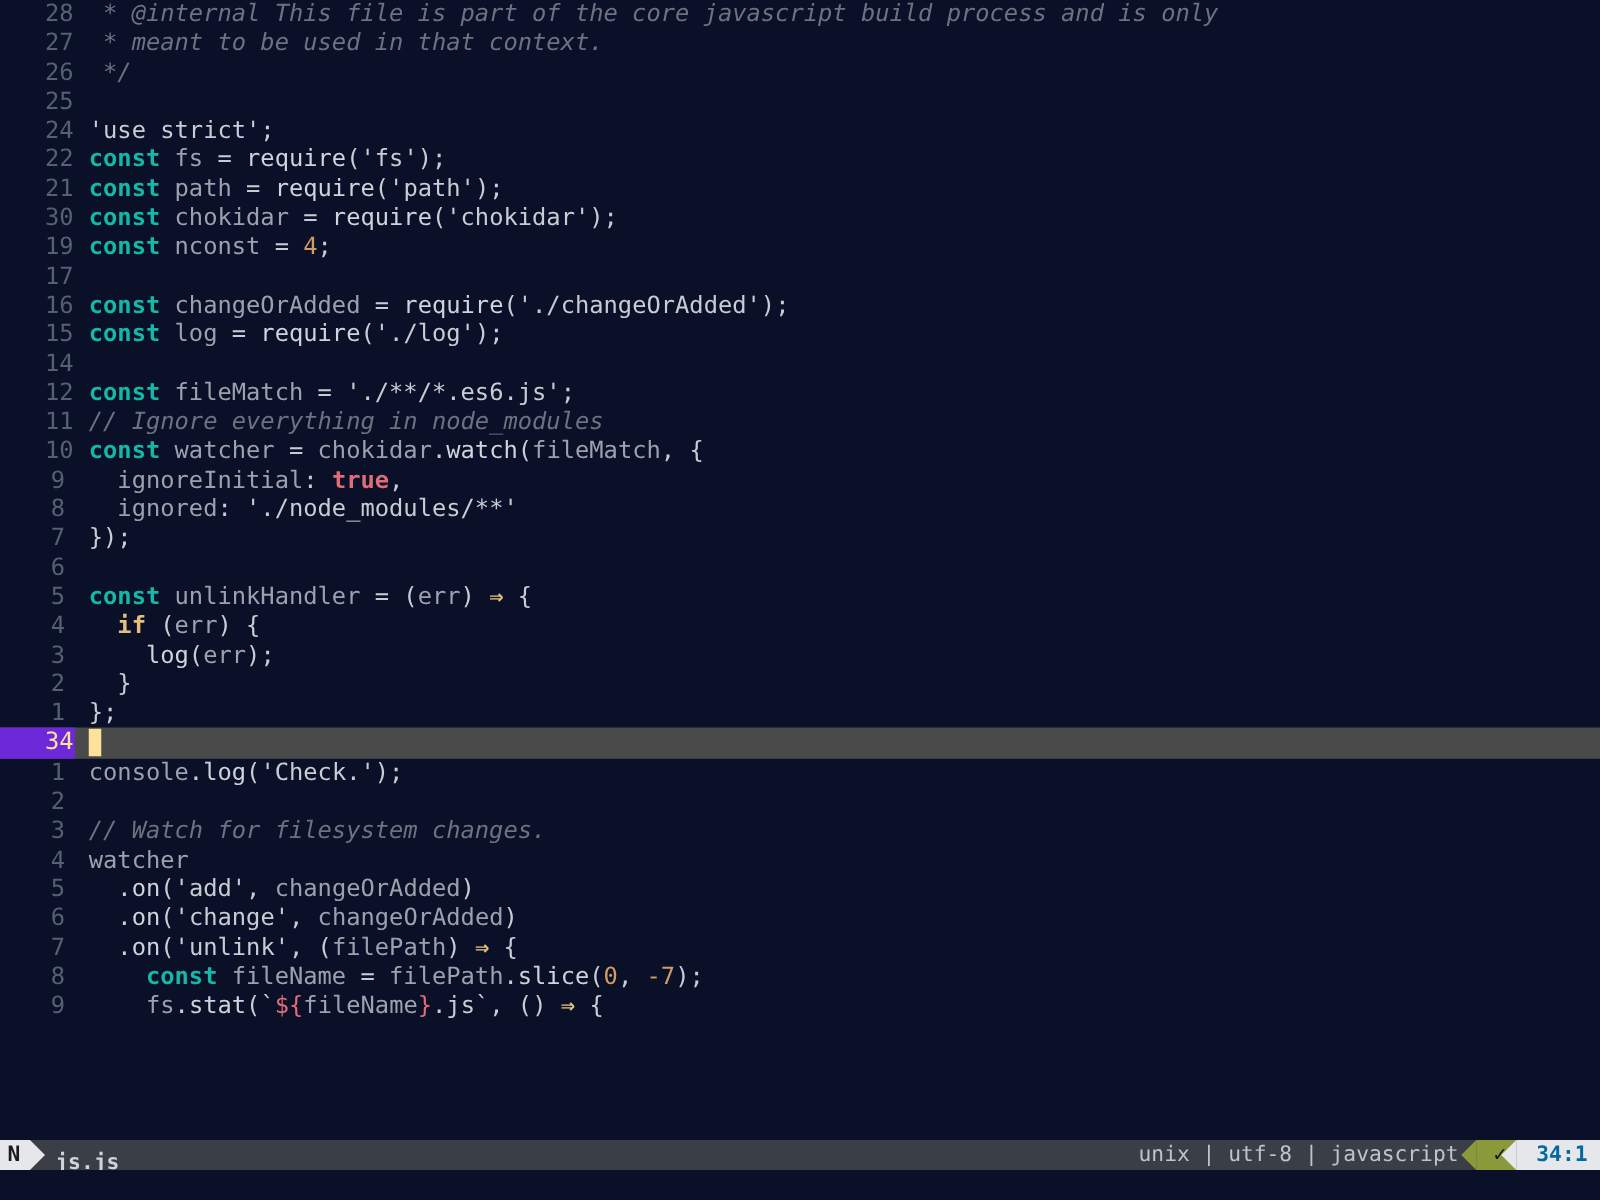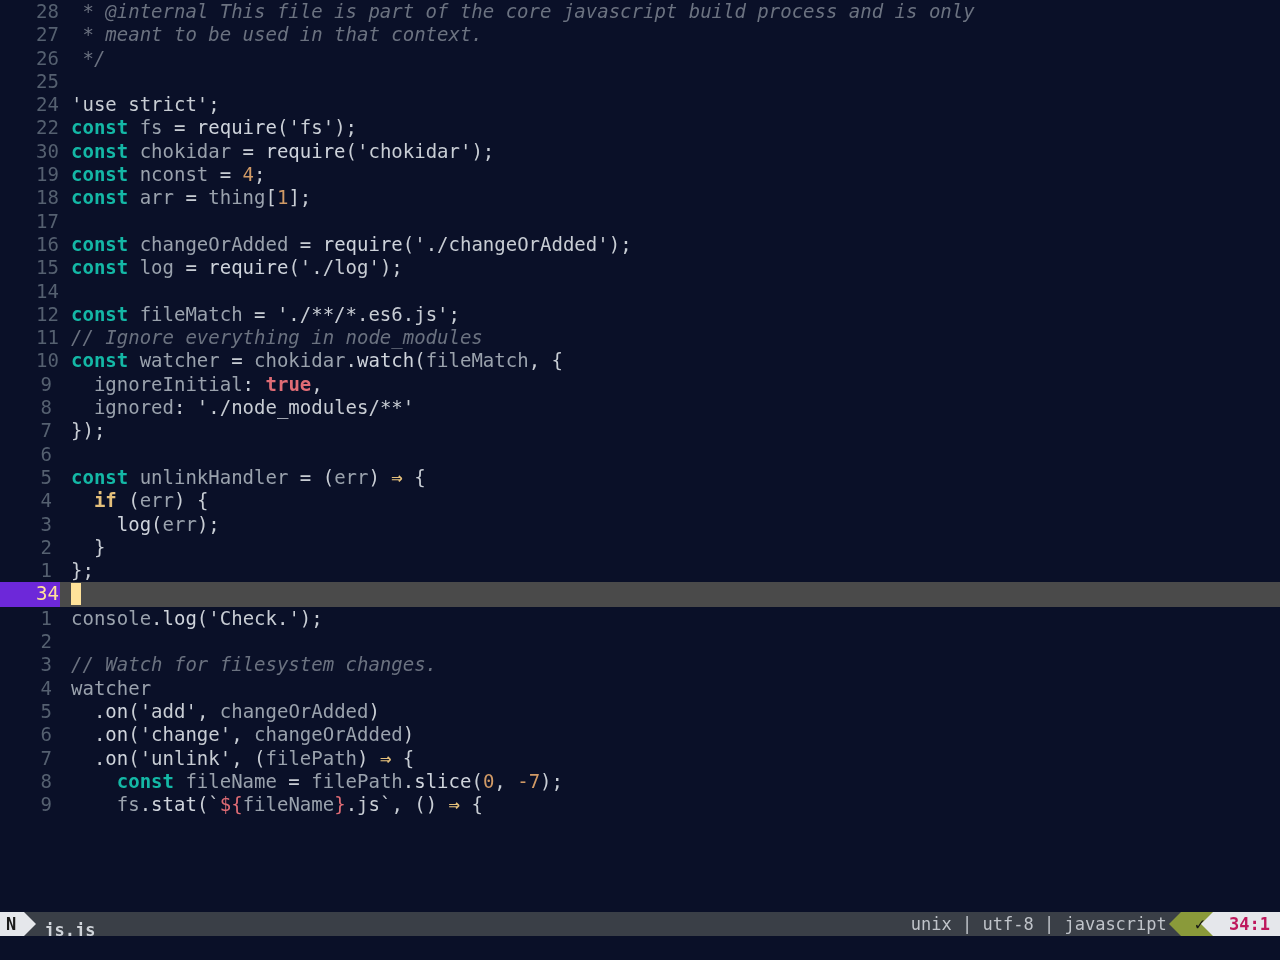--- a/index.html
+++ b/index.html
@@ -109,21 +109,21 @@
   }
   .sb-check::before{
     content:"";
     position:absolute; left:-12px; top:0;
     border-right:12px solid #8a9a3a;
     border-top:12px solid transparent;
     border-bottom:12px solid transparent;
   }
   .sb-pos {
     background: #e5e7eb;
-    color: #be185d;
+    color: #0369a1;
     padding: 0 10px 0 16px;
     position: relative;
   }
   .sb-pos::before{
     content:"";
     position:absolute; left:-12px; top:0;
     border-right:12px solid #e5e7eb;
     border-top:12px solid transparent;
     border-bottom:12px solid transparent;
   }
@@ -133,23 +133,23 @@
 <body>
 
 <div class="editor">
   <div class="code-area" id="code-area">
       <div class="line"><div class="gutter">28</div><div class="code"><span class="cm"> * @internal This file is part of the core javascript build process and is only</span></div></div>
       <div class="line"><div class="gutter">27</div><div class="code"><span class="cm"> * meant to be used in that context.</span></div></div>
       <div class="line"><div class="gutter">26</div><div class="code"><span class="cm"> */</span></div></div>
       <div class="line"><div class="gutter">25</div><div class="code"></div></div>
       <div class="line"><div class="gutter">24</div><div class="code"><span class="str">'use strict'</span><span class="pn">;</span></div></div>
       <div class="line"><div class="gutter">22</div><div class="code"><span class="kw">const </span><span class="id">fs</span><span class="op"> = </span><span class="fn">require</span><span class="pn">(</span><span class="str">'fs'</span><span class="pn">);</span></div></div>
+      <div class="line"><div class="gutter">21</div><div class="code"><span class="kw">const </span><span class="id">path</span><span class="op"> = </span><span class="fn">require</span><span class="pn">(</span><span class="str">'path'</span><span class="pn">);</span></div></div>
       <div class="line"><div class="gutter">30</div><div class="code"><span class="kw">const </span><span class="id">chokidar</span><span class="op"> = </span><span class="fn">require</span><span class="pn">(</span><span class="str">'chokidar'</span><span class="pn">);</span></div></div>
       <div class="line"><div class="gutter">19</div><div class="code"><span class="kw">const </span><span class="id">nconst</span><span class="op"> = </span><span class="num">4</span><span class="pn">;</span></div></div>
-      <div class="line"><div class="gutter">18</div><div class="code"><span class="kw">const </span><span class="id">arr</span><span class="op"> = </span><span class="id">thing</span><span class="pn">[</span><span class="num">1</span><span class="pn">];</span></div></div>
       <div class="line"><div class="gutter">17</div><div class="code"></div></div>
       <div class="line"><div class="gutter">16</div><div class="code"><span class="kw">const </span><span class="id">changeOrAdded</span><span class="op"> = </span><span class="fn">require</span><span class="pn">(</span><span class="str">'./changeOrAdded'</span><span class="pn">);</span></div></div>
       <div class="line"><div class="gutter">15</div><div class="code"><span class="kw">const </span><span class="id">log</span><span class="op"> = </span><span class="fn">require</span><span class="pn">(</span><span class="str">'./log'</span><span class="pn">);</span></div></div>
       <div class="line"><div class="gutter">14</div><div class="code"></div></div>
       <div class="line"><div class="gutter">12</div><div class="code"><span class="kw">const </span><span class="id">fileMatch</span><span class="op"> = </span><span class="str">'./**/*.es6.js'</span><span class="pn">;</span></div></div>
       <div class="line"><div class="gutter">11</div><div class="code"><span class="cm">// Ignore everything in node_modules</span></div></div>
       <div class="line"><div class="gutter">10</div><div class="code"><span class="kw">const </span><span class="id">watcher</span><span class="op"> = </span><span class="id">chokidar</span><span class="pn">.</span><span class="fn">watch</span><span class="pn">(</span><span class="id">fileMatch</span><span class="pn">, {</span></div></div>
       <div class="line"><div class="gutter">9</div><div class="code"><span class="op">  </span><span class="id">ignoreInitial</span><span class="pn">: </span><span class="bool">true</span><span class="pn">,</span></div></div>
       <div class="line"><div class="gutter">8</div><div class="code"><span class="op">  </span><span class="id">ignored</span><span class="pn">: </span><span class="str">'./node_modules/**'</span></div></div>
       <div class="line"><div class="gutter">7</div><div class="code"><span class="pn">});</span></div></div>

